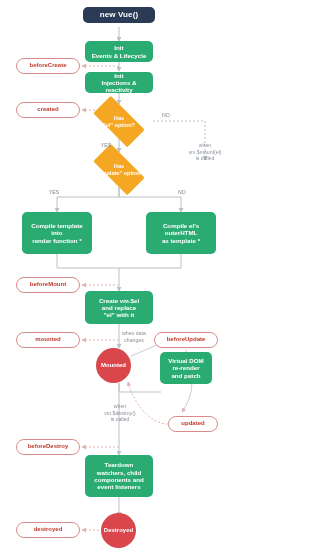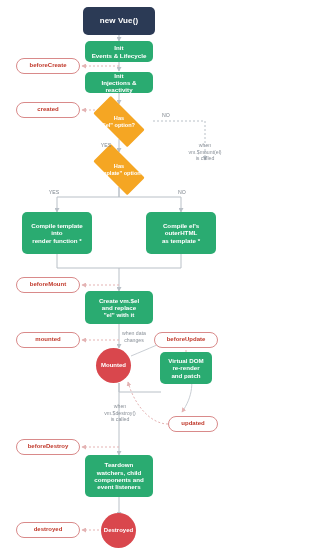--- a/index.html
+++ b/index.html
@@ -165,21 +165,21 @@
       <path d="M119,66 L82,66" marker-end="url(#ahr)"></path>
       <path d="M119,110 L82,110" marker-end="url(#ahr)"></path>
       <path d="M119,285 L82,285" marker-end="url(#ahr)"></path>
       <path d="M119,340 L82,340" marker-end="url(#ahr)"></path>
       <path d="M119,447 L82,447" marker-end="url(#ahr)"></path>
       <path d="M103,530 L82,530" marker-end="url(#ahr)"></path>
       <path d="M186,352 L186,340"></path>
     </g>
   </svg>
 
-  <div class="node n-start" style="left:83px; top:7px; width:72px; height:28px;">
+  <div class="node n-start" style="left:83px; top:7px; width:72px; height:16px;">
     <span>new Vue()</span>
   </div>
 
   <div class="node n-proc" style="left:85px; top:41px; width:68px; height:21px;">
     <span>Init
 Events &amp; Lifecycle</span>
   </div>
 
   <div class="node n-proc" style="left:85px; top:72px; width:68px; height:21px;">
     <span>Init

